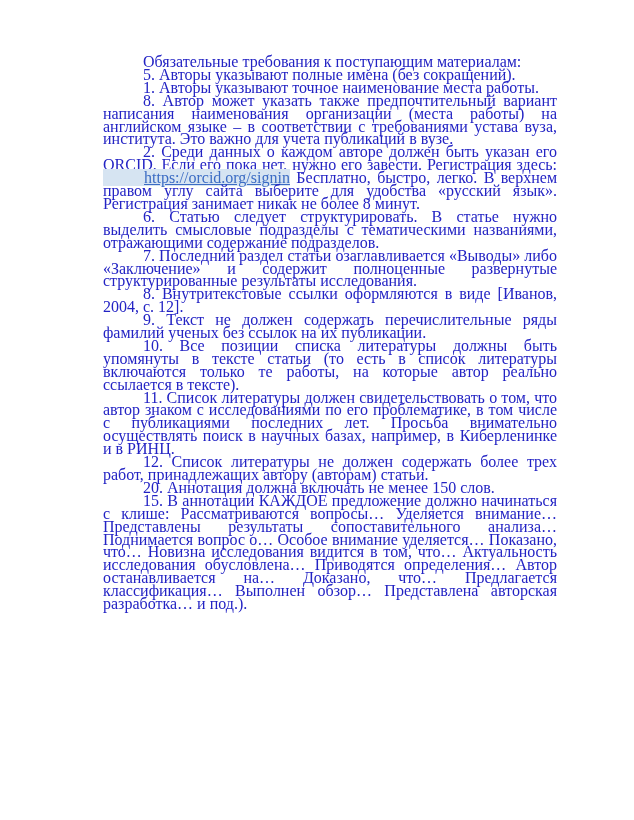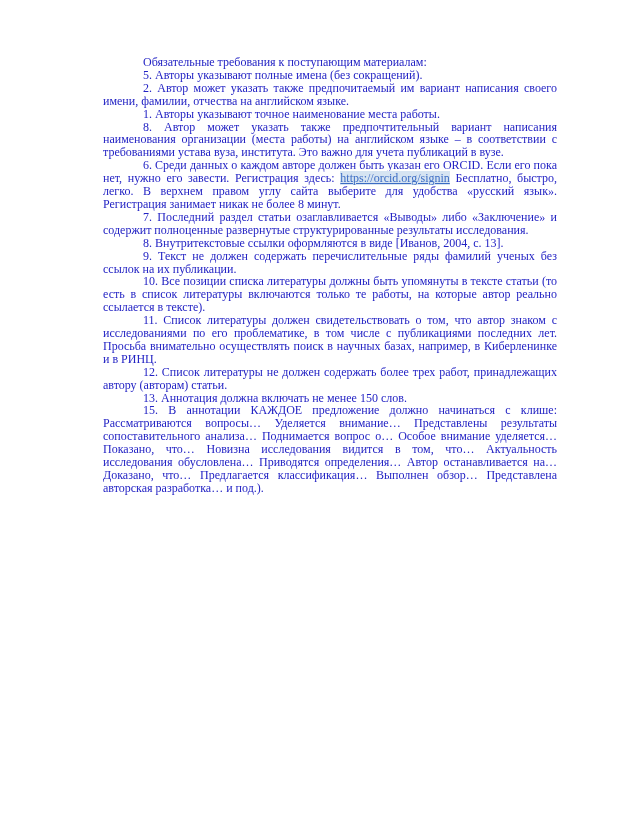--- a/index.html
+++ b/index.html
@@ -14,52 +14,53 @@
     margin: 0 auto;
     background: var(--page-bg, #ffffff);
     overflow: hidden;
   }
   .doc {
     position: absolute;
     left: 103px;
     top: 56px;
     width: 454px;
     font-family: "Liberation Serif", "DejaVu Serif", serif;
-    font-size: 12px;
+    font-size: 16px;
     line-height: 12.9px;
     color: var(--text-color, #2323c4);
     text-align: justify;
   }
   .para {
     margin: 0;
     padding: 0;
     text-indent: 40px;
   }
   .run-normal { font-style: normal; }
   .run-italic { }
   .run-link {
     color: var(--link-color, #3c6cc4);
     background: var(--link-bg, #d6e4f2);
     text-decoration: underline;
     cursor: pointer;
+    padding-left: 41px;
   }
 </style>
 </head>
 <body>
 
 <div class="page">
   <div class="doc">
       <p class="para"><span class="run-normal">Обязательные требования к поступающим материалам:</span></p>
       <p class="para"><span class="run-normal">5. Авторы указывают полные имена (без сокращений).</span></p>
-      <p class="para"><span class="run-normal">2. Автор может указать также предпочитаемый им вариант написания своего имени, фамилии, отчества на английском языке.</span></p>
       <p class="para"><span class="run-normal">1. Авторы указывают точное наименование места работы.</span></p>
       <p class="para"><span class="run-normal">8. Автор может указать также предпочтительный вариант написания наименования организации (места работы) на английском языке – в соответствии с требованиями устава вуза, института. Это важно для учета публикаций в вузе.</span></p>
-      <p class="para"><span class="run-normal">6. Среди данных о каждом авторе должен быть указан его ORCID. Если его пока нет, нужно его завести. Регистрация здесь: </span><a class="run-link">https://orcid.org/signin</a><span class="run-normal"> Бесплатно, быстро, легко. В верхнем правом углу сайта выберите для удобства «русский язык». Регистрация занимает никак не более 8 минут.</span></p>
+      <p class="para"><span class="run-normal">2. Среди данных о каждом авторе должен быть указан его ORCID. Если его пока нет, нужно его завести. Регистрация здесь: </span><a class="run-link">https://orcid.org/signin</a><span class="run-normal"> Бесплатно, быстро, легко. В верхнем правом углу сайта выберите для удобства «русский язык». Регистрация занимает никак не более 8 минут.</span></p>
+      <p class="para"><span class="run-normal">6. Статью следует структурировать. В статье нужно выделить смысловые подразделы с тематическими названиями, отражающими содержание подразделов.</span></p>
       <p class="para"><span class="run-normal">7. Последний раздел статьи озаглавливается «Выводы» либо «Заключение» и содержит полноценные развернутые структурированные результаты исследования.</span></p>
-      <p class="para"><span class="run-normal">8. Внутритекстовые ссылки оформляются в виде [Иванов, 2004, с. 13].</span></p>
+      <p class="para"><span class="run-normal">8. Внутритекстовые ссылки оформляются в виде [Иванов, 2004, с. 12].</span></p>
       <p class="para"><span class="run-normal">9. Текст не должен содержать перечислительные ряды фамилий ученых без ссылок на их публикации.</span></p>
       <p class="para"><span class="run-normal">10. Все позиции списка литературы должны быть упомянуты в тексте статьи (то есть в список литературы включаются только те работы, на которые автор реально ссылается в тексте).</span></p>
       <p class="para"><span class="run-normal">11. Список литературы должен свидетельствовать о том, что автор знаком с исследованиями по его проблематике, в том числе с публикациями последних лет. Просьба внимательно осуществлять поиск в научных базах, например, в Киберленинке и в РИНЦ.</span></p>
       <p class="para"><span class="run-normal">12. Список литературы не должен содержать более трех работ, принадлежащих автору (авторам) статьи.</span></p>
-      <p class="para"><span class="run-normal">13. Аннотация должна включать не менее 150 слов.</span></p>
+      <p class="para"><span class="run-normal">20. Аннотация должна включать не менее 150 слов.</span></p>
       <p class="para"><span class="run-normal">15. В аннотации КАЖДОЕ предложение должно начинаться с клише: </span><span class="run-italic">Рассматриваются вопросы… Уделяется внимание… Представлены результаты сопоставительного анализа… Поднимается вопрос о… Особое внимание уделяется… Показано, что… Новизна исследования видится в том, что… Актуальность исследования обусловлена… Приводятся определения… Автор останавливается на… Доказано, что… Предлагается классификация… Выполнен обзор… Представлена авторская разработка… и под.).</span></p>
     </div>
 </div>
 
 </body></html>

